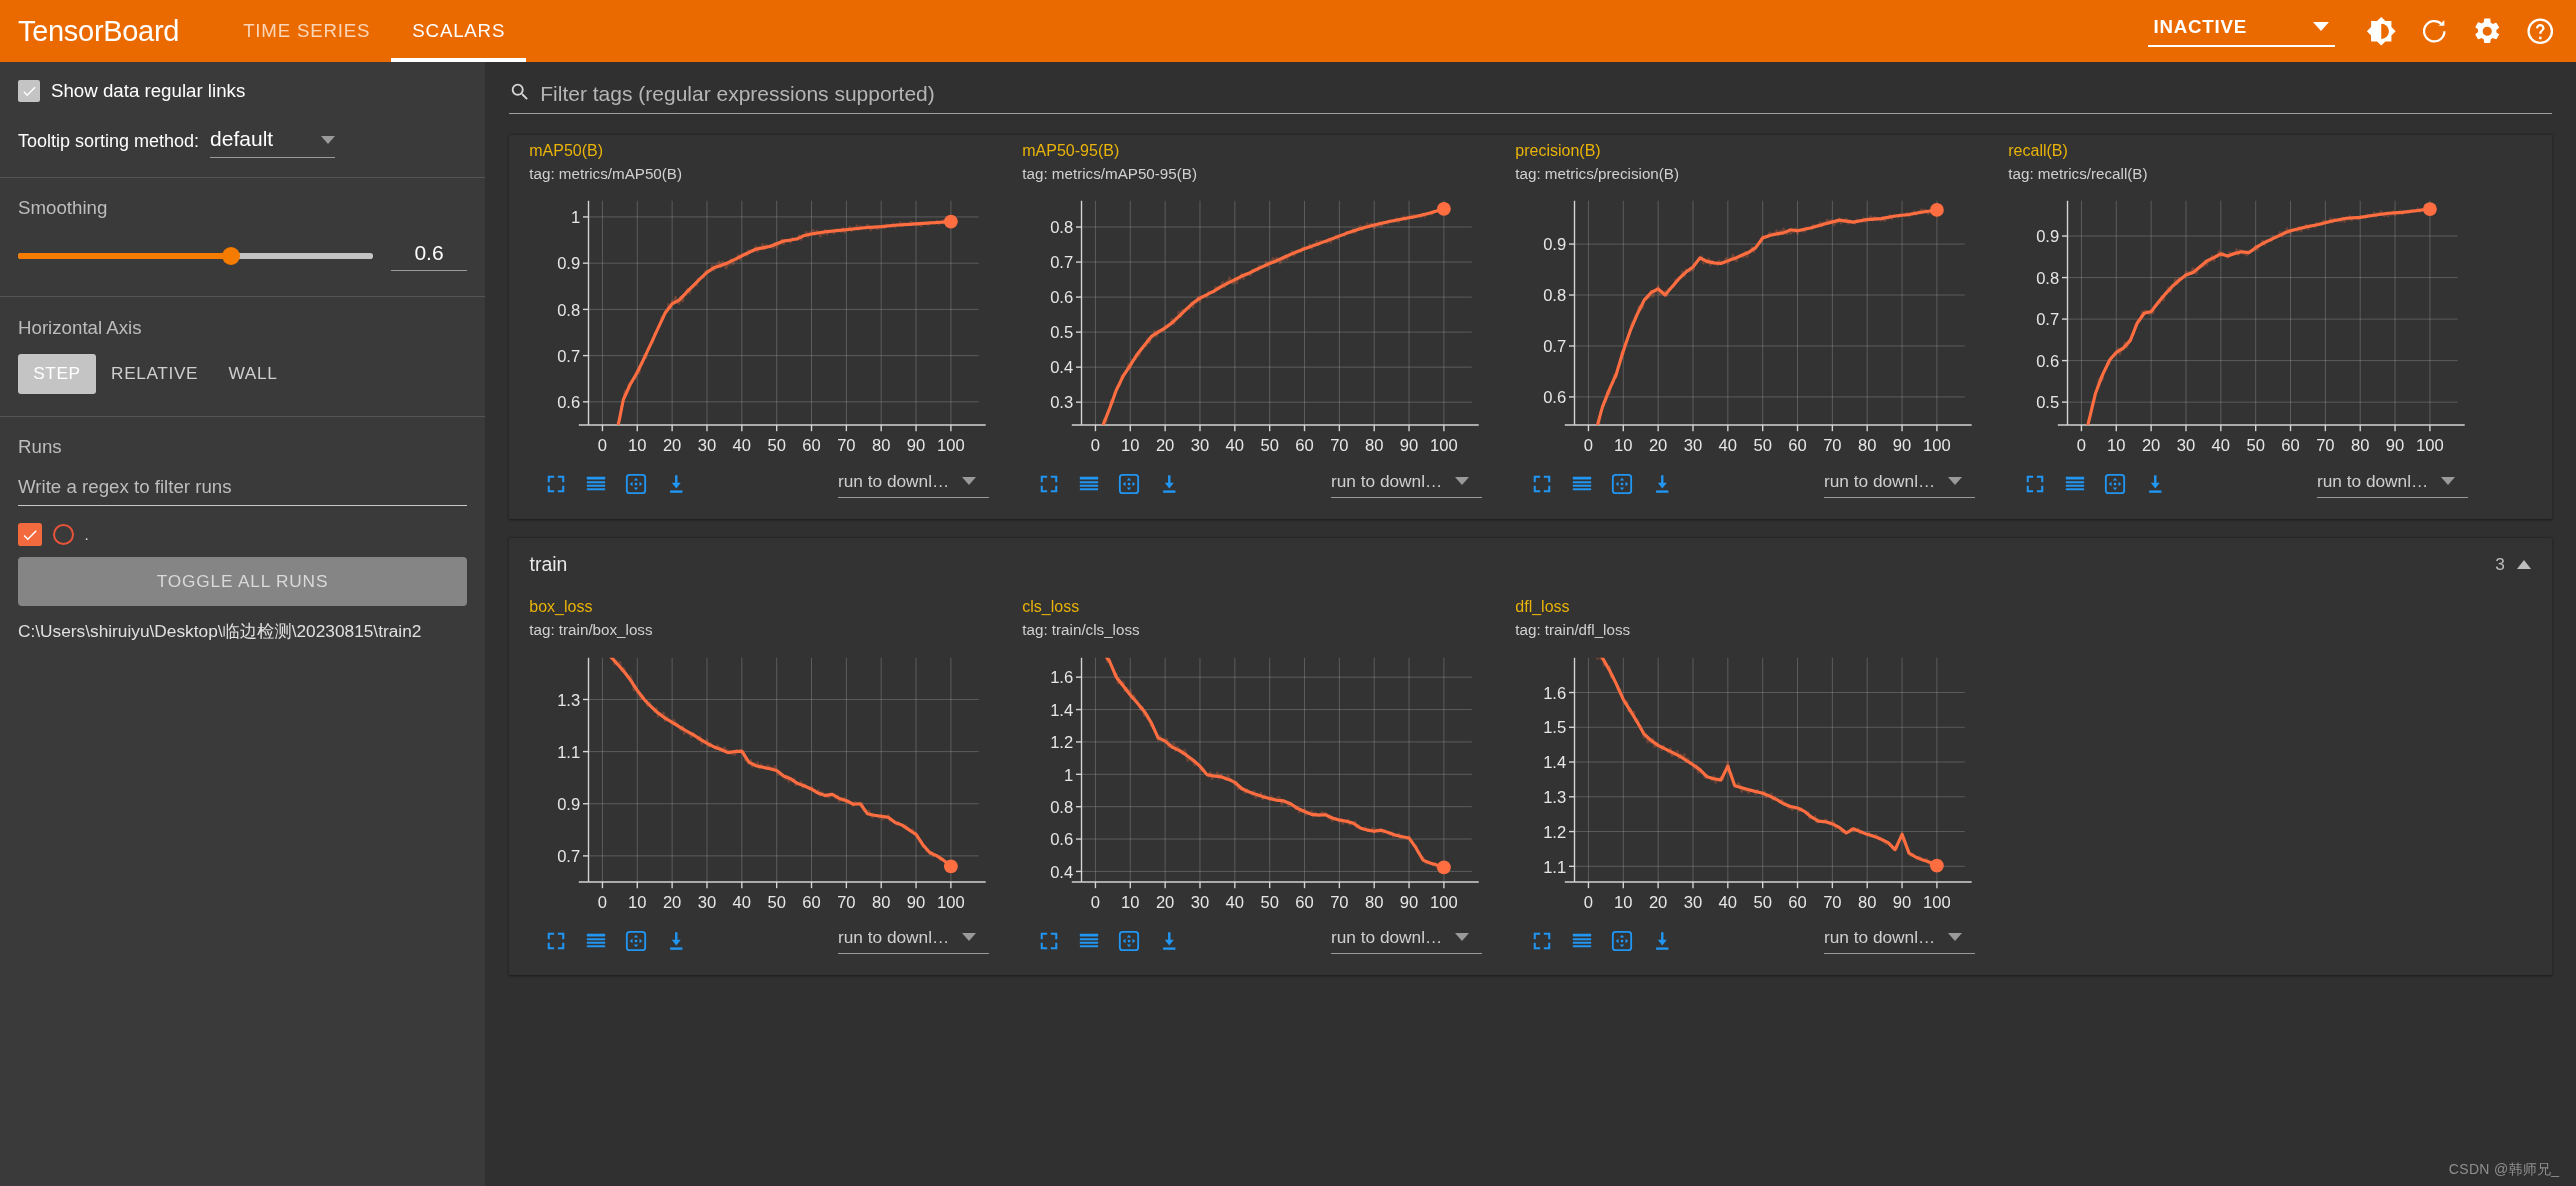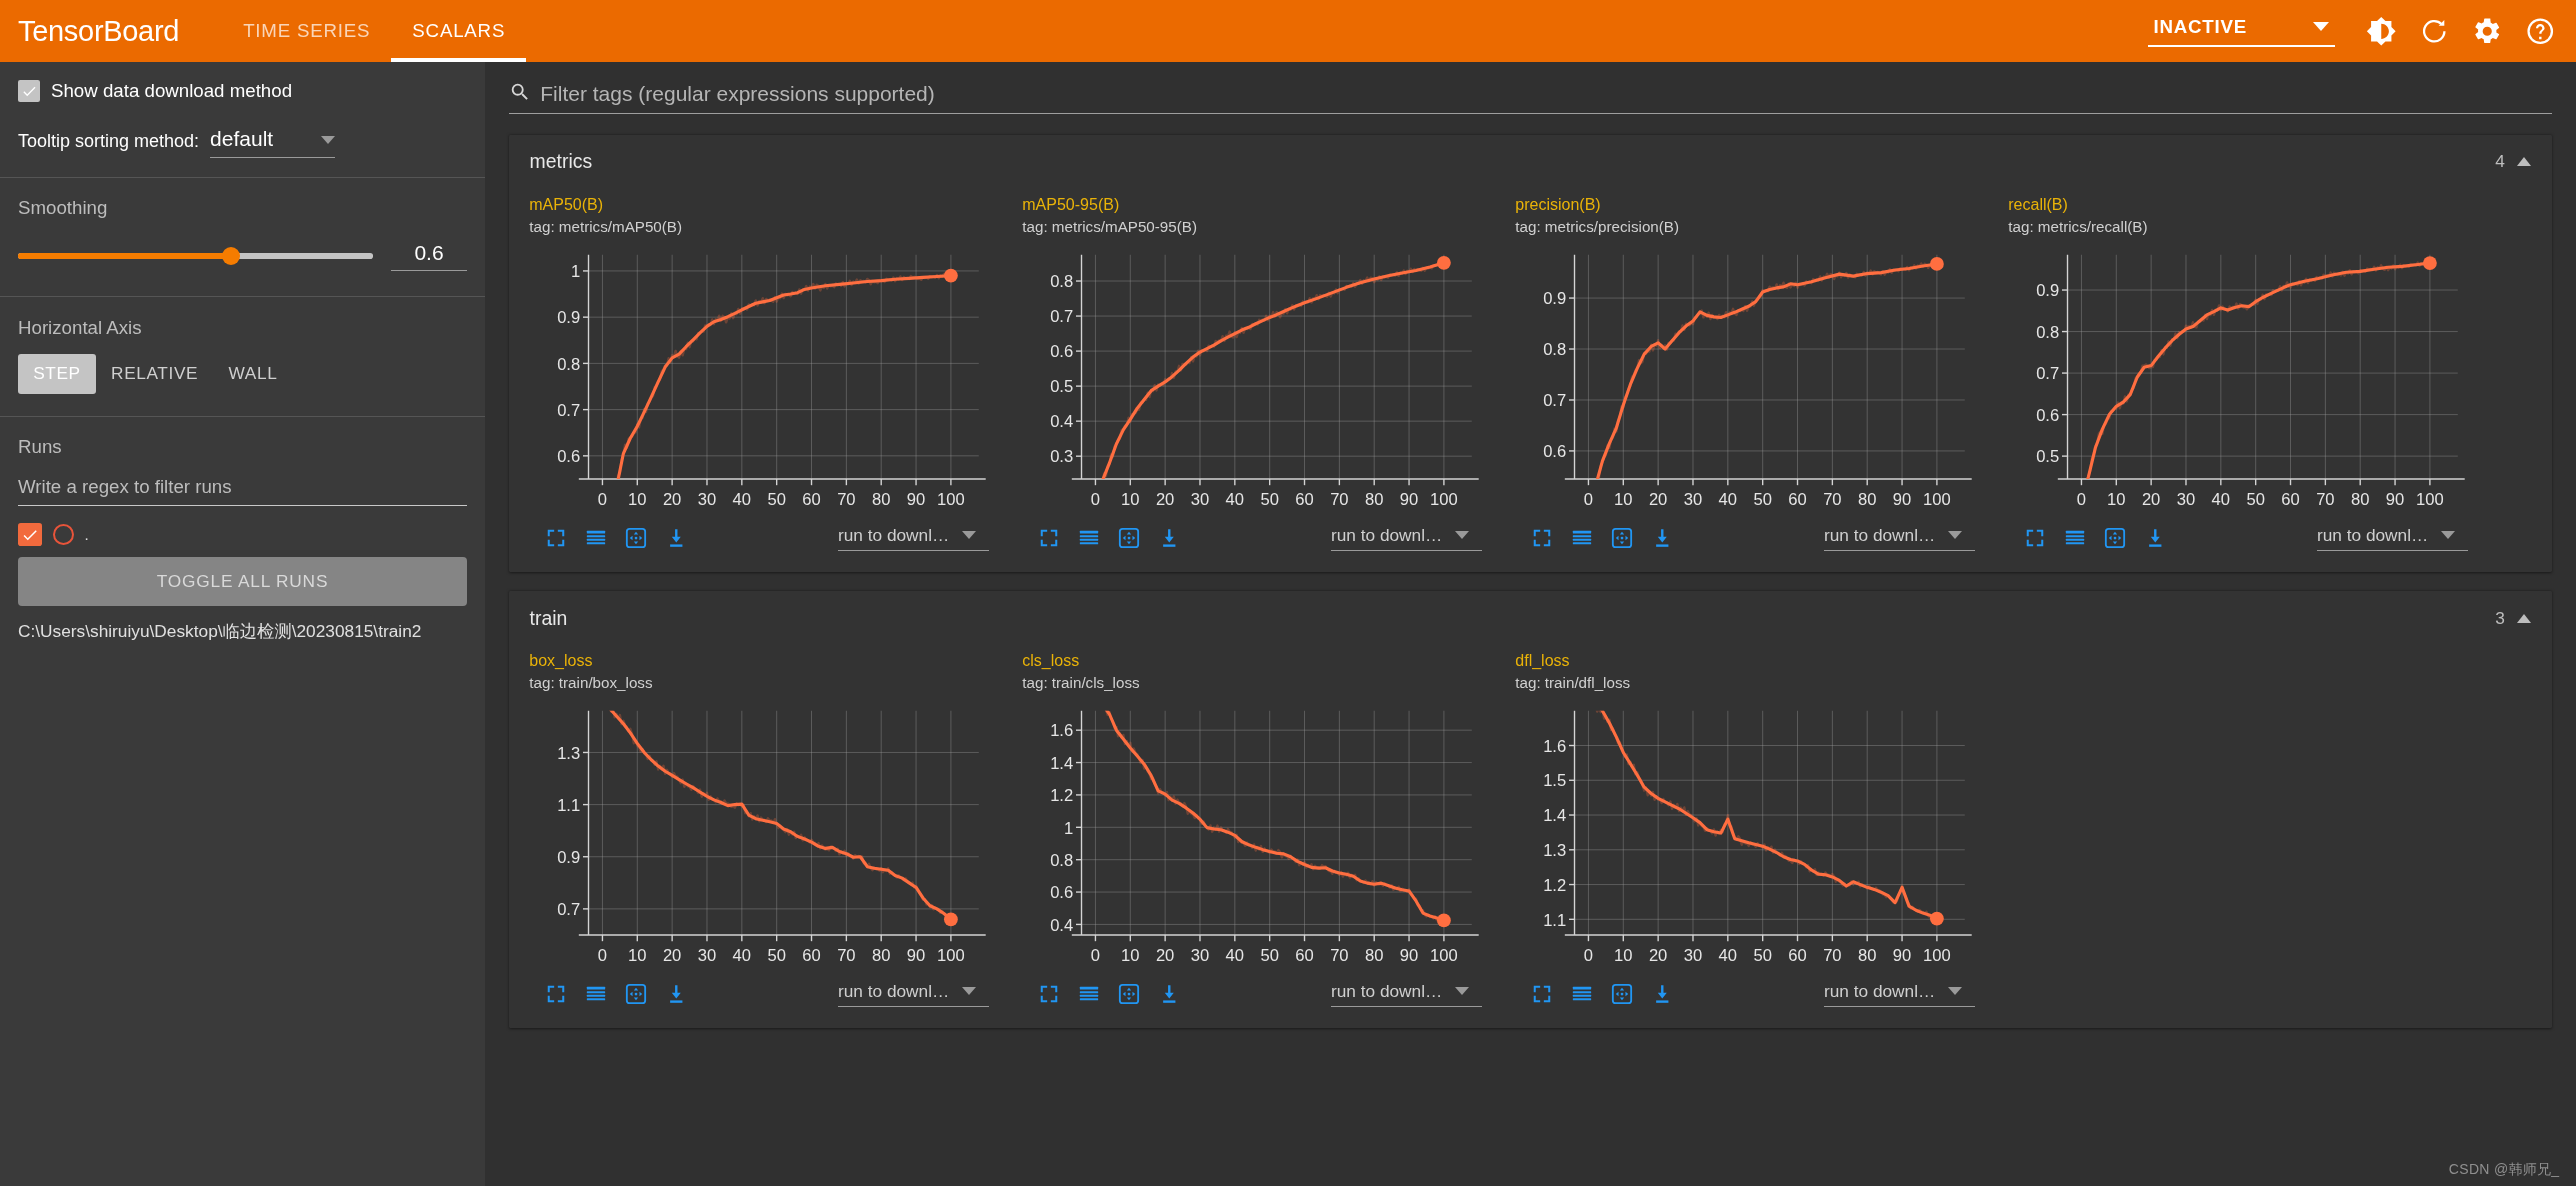--- a/index.html
+++ b/index.html
@@ -294,21 +294,21 @@
 
   <div class="sidebar">
     <div class="sb-pad" style="padding-top:11px;">
 
       <div class="checkrow">
         <span class="cbox">
           <svg width="16.6" height="16.6" viewBox="0 0 24 24">
               <path fill="#fff" d="M9 16.2 4.8 12l-1.4 1.4L9 19 21 7l-1.4-1.4z"></path>
             </svg>
         </span>
-        <span class="lbl">Show data download method</span>
+        <span class="lbl">Show data regular links</span>
       </div>
 
 
       <div class="tooltip-row">
         <span class="caption">Tooltip sorting method:</span>
         <span class="select-underline">
           <span class="val">default</span>
           <span class="tri-down"></span>
         </span>
       </div>
@@ -369,27 +369,20 @@
         <svg width="22" height="22" viewBox="0 0 24 24">
           <path fill="#d6d6d6" d="M15.5 14h-.79l-.28-.27a6.47 6.47 0 0 0 1.57-4.23 6.5 6.5 0 1 0-6.5 6.5c1.61 0 3.09-.59 4.23-1.57l.27.28v.79l5 4.99L20.49 19zm-6 0A4.5 4.5 0 1 1 14 9.5 4.49 4.49 0 0 1 9.5 14"></path>
         </svg>
       </span>
       <span class="ph">Filter tags (regular expressions supported)</span>
     </div>
 
     <div class="sections">
 
       <div class="section">
-        <div class="section-header">
-          <span class="name">metrics</span>
-          <span class="right">
-            <span class="count">4</span>
-            <span class="chev-up"></span>
-          </span>
-        </div>
         <div class="card-grid" id="grid-metrics">
             <div class="card">
               <div class="card-title">mAP50(B)</div>
               <div class="card-tag">tag: metrics/mAP50(B)</div>
               <div class="plot">
                 <svg width="465" height="270" viewBox="0 0 672 390">
                   <line x1="106.14285714285714" y1="14" x2="106.14285714285714" y2="338" stroke="#9e9e9e" stroke-width="1" opacity="0.55"></line>
                   <line x1="156.5" y1="14" x2="156.5" y2="338" stroke="#9e9e9e" stroke-width="1" opacity="0.55"></line>
                   <line x1="206.85714285714283" y1="14" x2="206.85714285714283" y2="338" stroke="#9e9e9e" stroke-width="1" opacity="0.55"></line>
                   <line x1="257.21428571428567" y1="14" x2="257.21428571428567" y2="338" stroke="#9e9e9e" stroke-width="1" opacity="0.55"></line>

